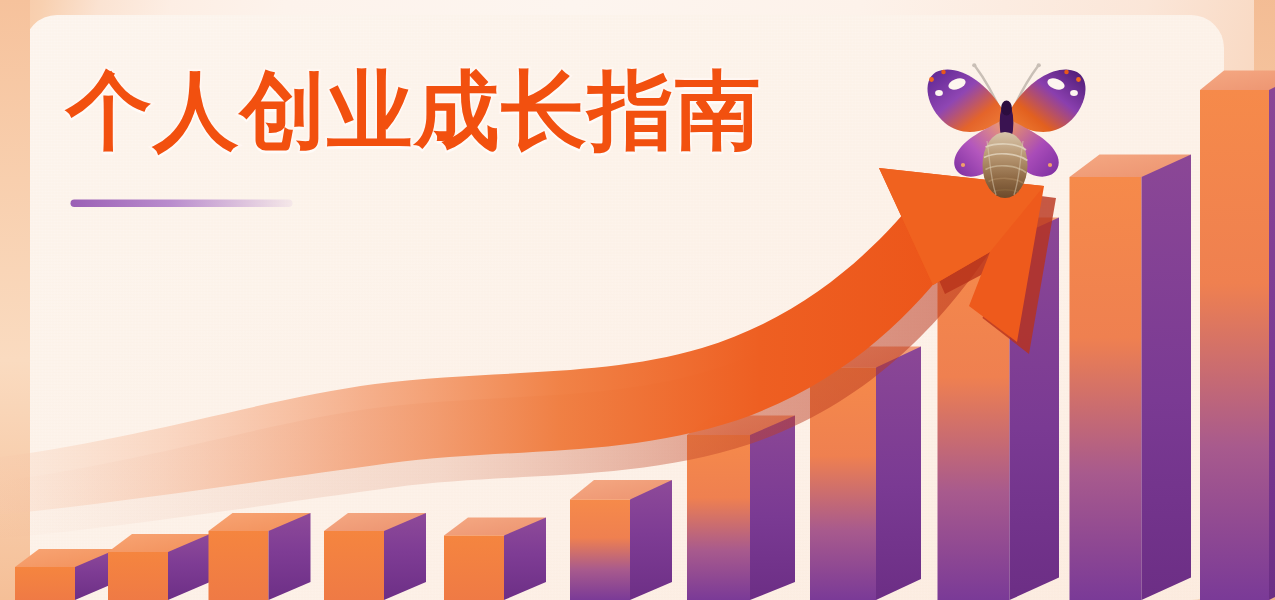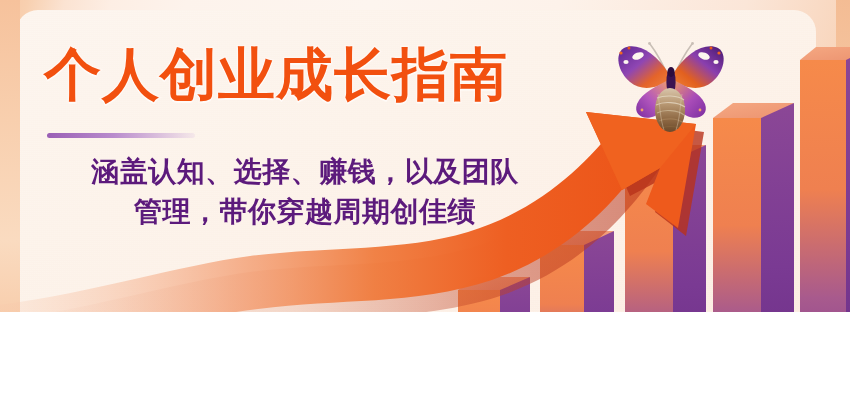--- a/index.html
+++ b/index.html
@@ -1,23 +1,22 @@
 <!DOCTYPE html>
 <html><head>
 <meta charset="utf-8">
 <style>
   html,body{margin:0;padding:0;background:#fff;}
   body{font-family:"Liberation Sans","DejaVu Sans",sans-serif;}
 
   #banner{
     position:relative;
-    width:850px;height:312px;
+    width:850px;height:400px;
     overflow:hidden;
     background:linear-gradient(105deg,#f7c6a4 0%,#f8d0b0 3%,#fbe3d2 7%,#fdeee4 12%,#fdf3ec 20%,#fdf5ef 40%,#fdf2ea 60%,#fbe6d8 80%,#f6c9a8 100%);
-    text-align:center;
   }
 
   
   .card{
     position:absolute;
     left:16px;top:10px;
     width:800px;height:390px;
     border-radius:22px;
     background:linear-gradient(160deg,#fdf6f0 0%,#fdf4ec 35%,#fdf1e8 70%,#fcecE0 100%);
     box-shadow:0 0 0 0 rgba(0,0,0,0);
@@ -306,18 +305,14 @@
     <path d="M44 83 C52 79, 66 80, 73 85" stroke="#e3d6c0" stroke-width="1.1" fill="none" opacity=".8"></path>
     <path d="M45 91 C52 87, 66 88, 72 93" stroke="#cdb99a" stroke-width="1.1" fill="none" opacity=".75"></path>
     <path d="M47 99 C53 96, 64 96, 70 100" stroke="#a8855c" stroke-width="1.1" fill="none" opacity=".7"></path>
     <path d="M50 106 C54 104, 62 104, 67 106" stroke="#8a6840" stroke-width="1.1" fill="none" opacity=".7"></path>
     <path d="M46 72 C48 84, 48 96, 52 108" stroke="#ddcdb4" stroke-width="0.9" fill="none" opacity=".5"></path>
     <path d="M70 72 C68 84, 68 96, 64 108" stroke="#ddcdb4" stroke-width="0.9" fill="none" opacity=".5"></path>
   </svg>
 
   <div class="title">个人创业成长指南</div>
   <div class="divider"></div>
-  <div class="subtitle">
-    <div>涵盖认知、选择、赚钱，以及团队</div>
-    <div>管理，带你穿越周期创佳绩</div>
-  </div>
 
 </div>
 
 </body></html>

